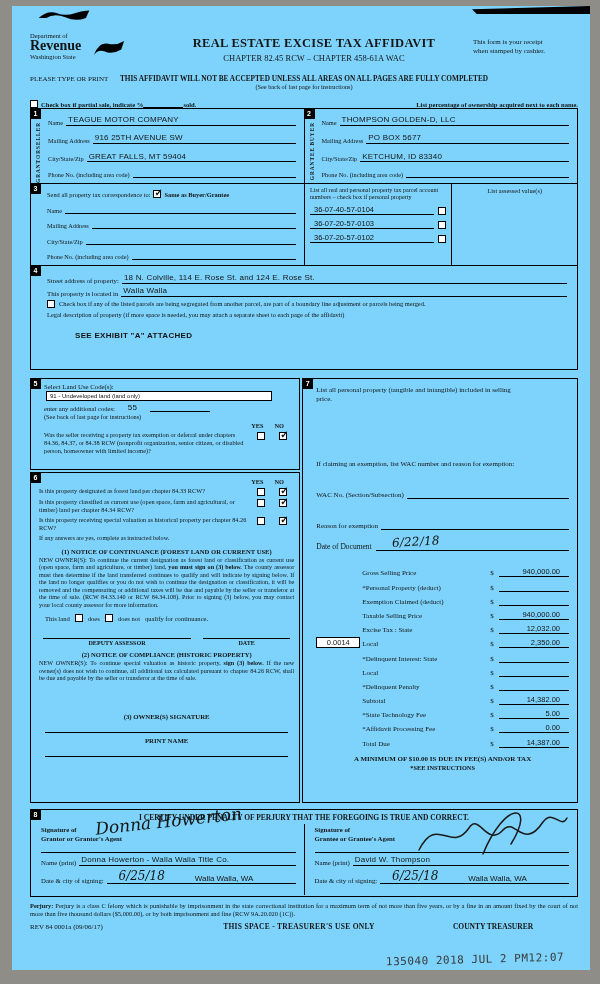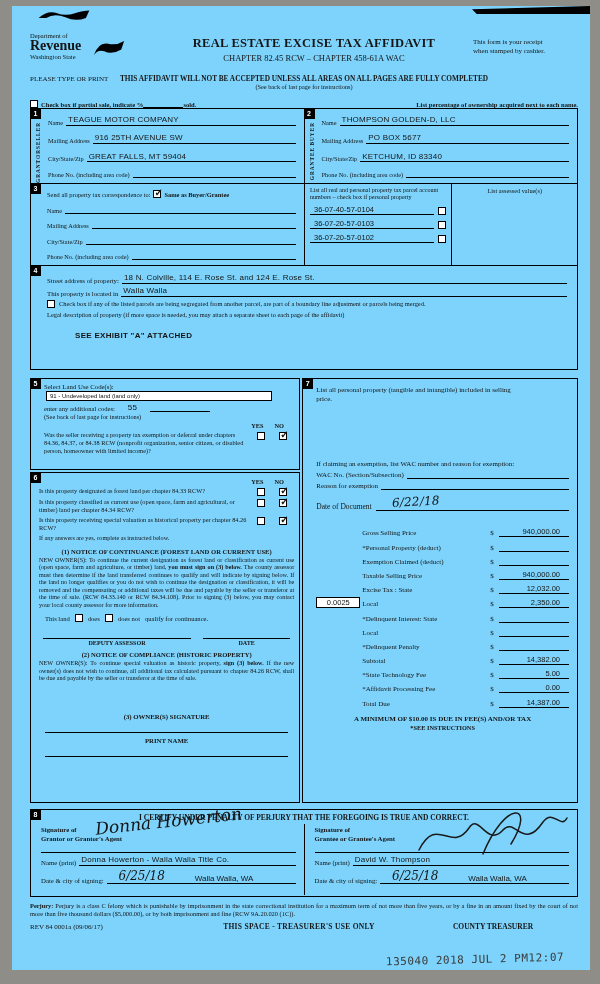--- a/index.html
+++ b/index.html
@@ -116,21 +116,21 @@
   .sigcell { border-top:1px solid #000; text-align:center; font-weight:bold; font-size:6.1px;
              padding-top:1px; }
   .sc1 { flex:1.7; } .sc2 { flex:1; }
   .owners-sig { text-align:center; font-weight:bold; font-size:6.8px; margin-top:30px; }
   .hrline { border-bottom:1px solid #000; margin:12px 6px 0 6px; }
   .printname { text-align:center; font-weight:bold; font-size:6.8px; margin-top:4px; }
 
   .s7p { font-size:7px; width:82%; line-height:1.3; }
   .s7gap { height:56px; }
   .s7ex { font-size:7px; }
-  .wacrow { display:flex; align-items:flex-end; font-size:7px; margin-top:2px; }
+  .wacrow { display:flex; align-items:flex-end; font-size:7px; margin-top:22px; }
   .wacrow .lb { white-space:nowrap; margin-right:3px; }
   .docrow { display:flex; align-items:flex-end; font-size:7.5px; margin-top:20px; }
   .docrow .lb { white-space:nowrap; margin-right:4px; }
   .hw { font-family:"DejaVu Serif", serif; font-style:italic; }
   .hwdate { font-size:12px; transform:rotate(-3deg); display:inline-block; padding-left:14px; }
 
   .money { margin-top:12px; }
   .mrow { display:flex; align-items:flex-end; height:14.2px; font-size:7px; }
   .mleft { flex:0 0 46px; display:flex; align-items:flex-end; }
   .mrate { width:44px; border:1px solid #000; text-align:center;
@@ -487,21 +487,21 @@
             <div class="mrow">
                 <span class="mleft"></span>
                 <span class="mlabel">Excise Tax : State</span>
                 <span class="mdollar">$</span>
                 <span class="mline">
                   <span class="mval">12,032.00</span>
                 </span>
               </div>
             <div class="mrow">
                 <span class="mleft">
-                  <span class="mrate">0.0025</span>
+                  <span class="mrate">0.0014</span>
                 </span>
                 <span class="mlabel">Local</span>
                 <span class="mdollar">$</span>
                 <span class="mline">
                   <span class="mval">2,350.00</span>
                 </span>
               </div>
             <div class="mrow">
                 <span class="mleft"></span>
                 <span class="mlabel">*Delinquent Interest: State</span>

